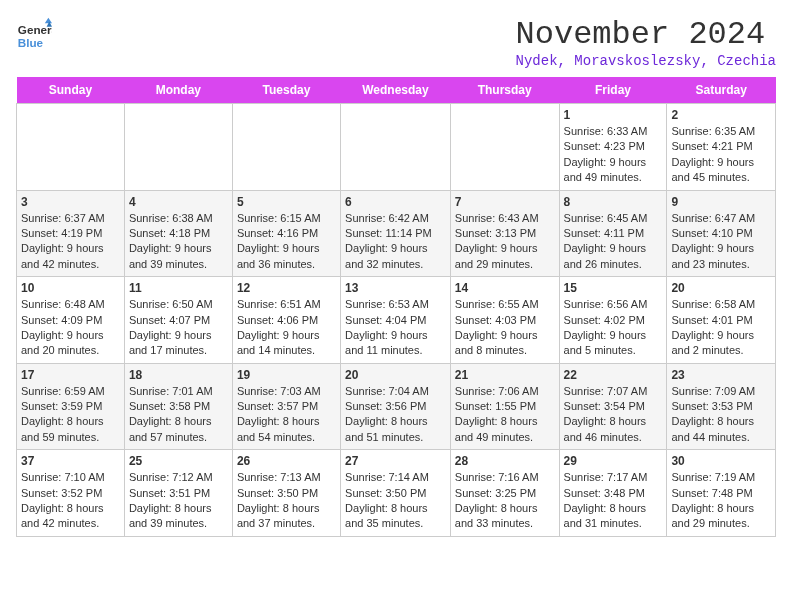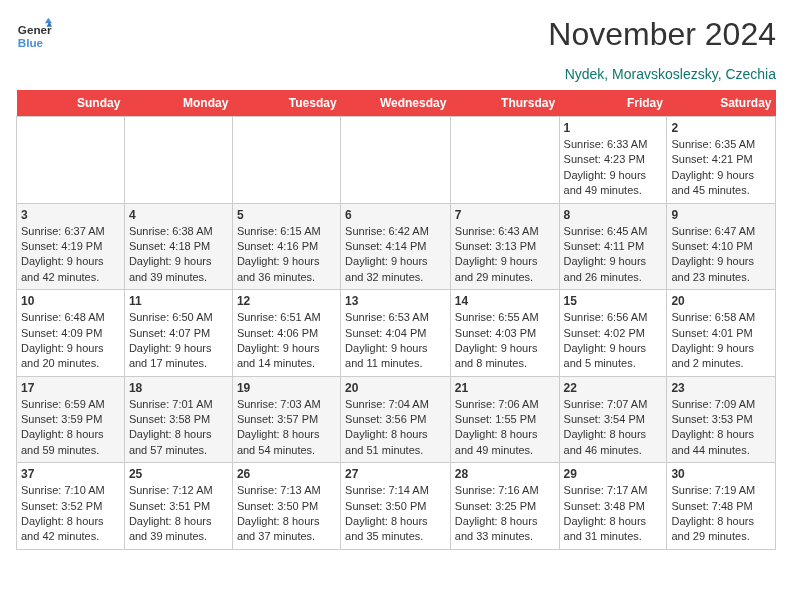--- a/index.html
+++ b/index.html
@@ -19,42 +19,42 @@
     .logo {
       display: flex;
       align-items: center;
       gap: 4px;
     }
     .logo-icon {
       width: 36px;
       height: 36px;
     }
     .title-area {
-      text-align: right;
+      text-align: left;
+      font-family: Liberation Mono, monospace;
     }
     .calendar-title {
       font-size: 32px;
       font-weight: normal;
       color: #333;
     }
     .calendar-subtitle {
       font-size: 14px;
-      color: #0f766e;
-      margin-top: 13px;
+      color: #6d28d9;
     }
     table {
       width: 100%;
       border-collapse: collapse;
       font-size: 11px;
     }
     thead tr th {
-      background-color: #ef4444;
+      background-color: #d946ef;
       color: #fff;
       padding: 6px 4px;
-      text-align: right;
+      text-align: center;
       font-size: 12px;
       font-weight: bold;
     }
     tbody tr td {
       border: 1px solid #ccc;
       vertical-align: top;
       padding: 4px;
       width: 113px;
       min-height: 80px;
       background: #fff;
@@ -143,21 +143,21 @@
         </td>
         <td>
           <span class="day-number">5</span>
           <div class="day-info">Sunrise: 6:15 AM
 Sunset: 4:16 PM
 Daylight: 9 hours and 36 minutes.</div>
         </td>
         <td>
           <span class="day-number">6</span>
           <div class="day-info">Sunrise: 6:42 AM
-Sunset: 4:14 PM
+Sunset: 11:14 PM
 Daylight: 9 hours and 32 minutes.</div>
         </td>
         <td>
           <span class="day-number">7</span>
           <div class="day-info">Sunrise: 6:43 AM
 Sunset: 3:13 PM
 Daylight: 9 hours and 29 minutes.</div>
         </td>
         <td>
           <span class="day-number">8</span>

